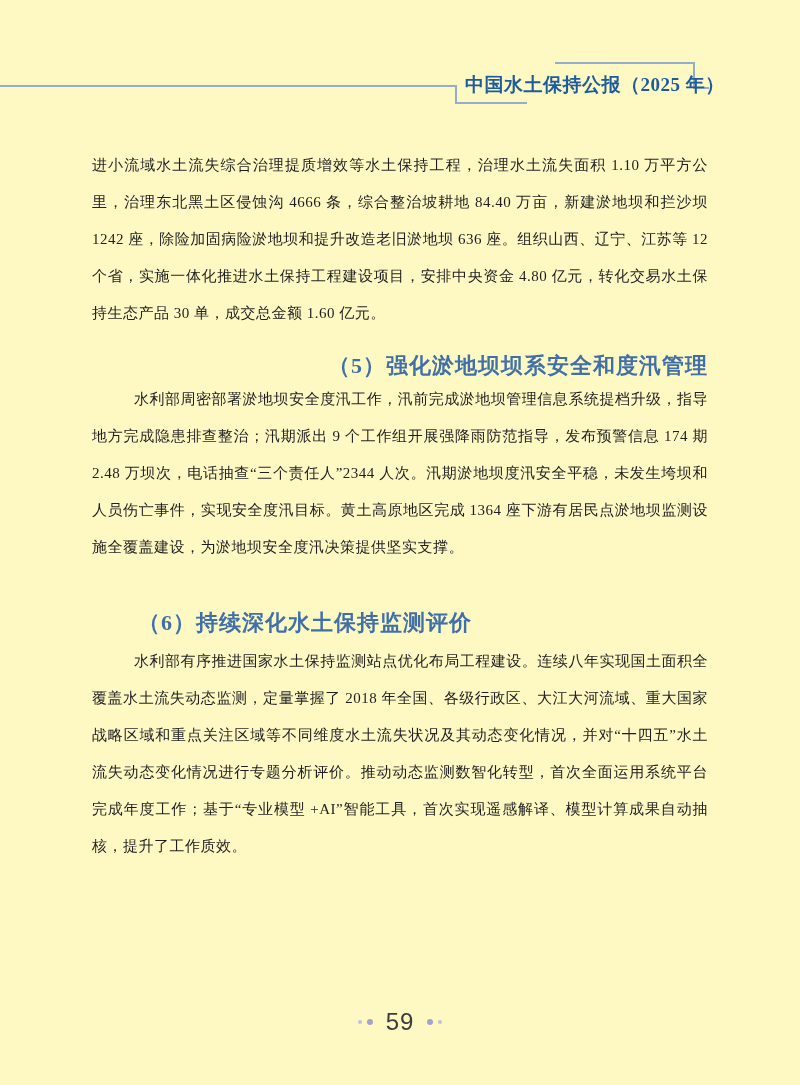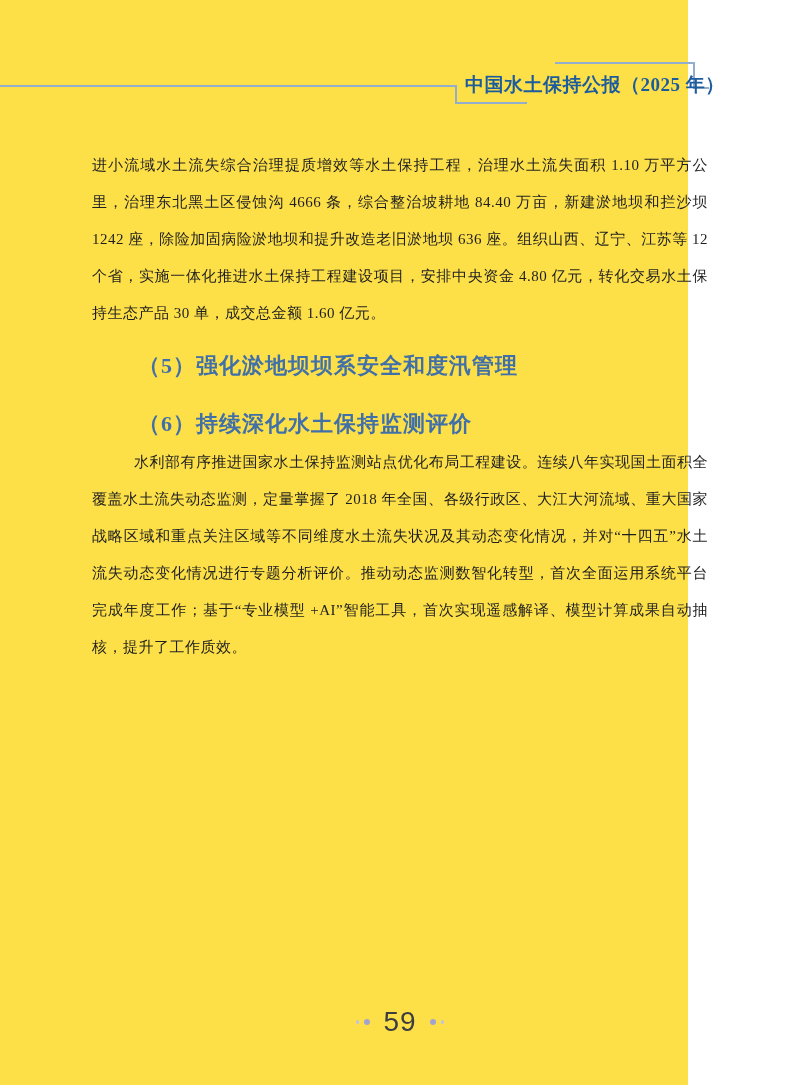--- a/index.html
+++ b/index.html
@@ -12,21 +12,21 @@
     --dot-big:#a3a3cf;
     --dot-small:#c2c2e0;
   }
   *{margin:0;padding:0;box-sizing:border-box;}
   html,body{background:#ffffff;}
   body{
     width:800px;height:1085px;
     font-family:"Liberation Serif","DejaVu Serif",serif;
     position:relative;overflow:hidden;
   }
-  .page{position:relative;width:688px;height:1085px;background:#fde047;text-decoration:underline;}
+  .page{position:relative;width:800px;height:1085px;background:#fef9c3;text-decoration:underline;}
 
   
   .hdr-line{position:absolute;background:var(--line-blue);}
   .hl-left-long{left:0;top:85px;width:456px;height:2px;}
   .hl-left-v{left:455px;top:85px;width:1.5px;height:18px;}
   .hl-left-bottom{left:455px;top:102px;width:72px;height:1.5px;}
   .hl-right-top{left:555px;top:62px;width:139px;height:1.5px;}
   .hl-right-v{left:693px;top:62px;width:1.5px;height:26px;}
   .hl-right-short{left:693px;top:87px;width:16px;height:1.5px;}
   .header-title{
@@ -45,31 +45,31 @@
     text-align:justify;text-justify:inter-ideograph;
     text-align-last:left;
     letter-spacing:0.5px;
   }
   .para.indent{text-indent:42px;}
   .sec-heading{
     font-size:22px;line-height:30px;font-weight:bold;
     color:var(--heading-blue);
     margin-left:46px;letter-spacing:1px;
   }
-  .h5{margin-top:19px;margin-bottom:0;}
-  .h6{margin-top:28px;margin-bottom:5px;}
+  .h5{margin-top:19px;margin-bottom:0;text-align:right;}
+  .h6{margin-top:42px;margin-bottom:5px;}
 
   
   .footer{
     position:absolute;left:0;top:1002px;width:800px;height:40px;
     display:flex;align-items:center;justify-content:center;gap:13px;
   }
   .page-number{
     font-family:"Liberation Sans","DejaVu Sans",sans-serif;
-    font-size:28px;color:var(--footer-number);letter-spacing:1px;
+    font-size:24px;color:var(--footer-number);letter-spacing:1px;
   }
   .dot{border-radius:50%;display:inline-block;}
   .dot-big{width:6px;height:6px;background:var(--dot-big);}
   .dot-small{width:3.5px;height:3.5px;background:var(--dot-small);}
   .dot-group{display:flex;align-items:center;gap:5px;}
 </style>
 </head>
 <body>
 
 <div class="page">
@@ -82,20 +82,21 @@
   <div class="hdr-line hl-right-short"></div>
 
   <div class="header-title">中国水土保持公报（2025 年）</div>
 
   <main class="content">
 
     <p class="para">进小流域水土流失综合治理提质增效等水土保持工程，治理水土流失面积 1.10 万平方公里，治理东北黑土区侵蚀沟 4666 条，综合整治坡耕地 84.40 万亩，新建淤地坝和拦沙坝 1242 座，除险加固病险淤地坝和提升改造老旧淤地坝 636 座。组织山西、辽宁、江苏等 12 个省，实施一体化推进水土保持工程建设项目，安排中央资金 4.80 亿元，转化交易水土保持生态产品 30 单，成交总金额 1.60 亿元。</p>
 
     <h2 class="sec-heading h5">（5）强化淤地坝坝系安全和度汛管理</h2>
 
+    <p class="para indent">水利部周密部署淤地坝安全度汛工作，汛前完成淤地坝管理信息系统提档升级，指导地方完成隐患排查整治；汛期派出 9 个工作组开展强降雨防范指导，发布预警信息 174 期 2.48 万坝次，电话抽查“三个责任人”2344 人次。汛期淤地坝度汛安全平稳，未发生垮坝和人员伤亡事件，实现安全度汛目标。黄土高原地区完成 1364 座下游有居民点淤地坝监测设施全覆盖建设，为淤地坝安全度汛决策提供坚实支撑。</p>
 
     <h2 class="sec-heading h6">（6）持续深化水土保持监测评价</h2>
 
     <p class="para indent">水利部有序推进国家水土保持监测站点优化布局工程建设。连续八年实现国土面积全覆盖水土流失动态监测，定量掌握了 2018 年全国、各级行政区、大江大河流域、重大国家战略区域和重点关注区域等不同维度水土流失状况及其动态变化情况，并对“十四五”水土流失动态变化情况进行专题分析评价。推动动态监测数智化转型，首次全面运用系统平台完成年度工作；基于“专业模型 +AI”智能工具，首次实现遥感解译、模型计算成果自动抽核，提升了工作质效。</p>
 
   </main>
 
   <div class="footer">
     <span class="dot-group">
       <span class="dot dot-small"></span>

